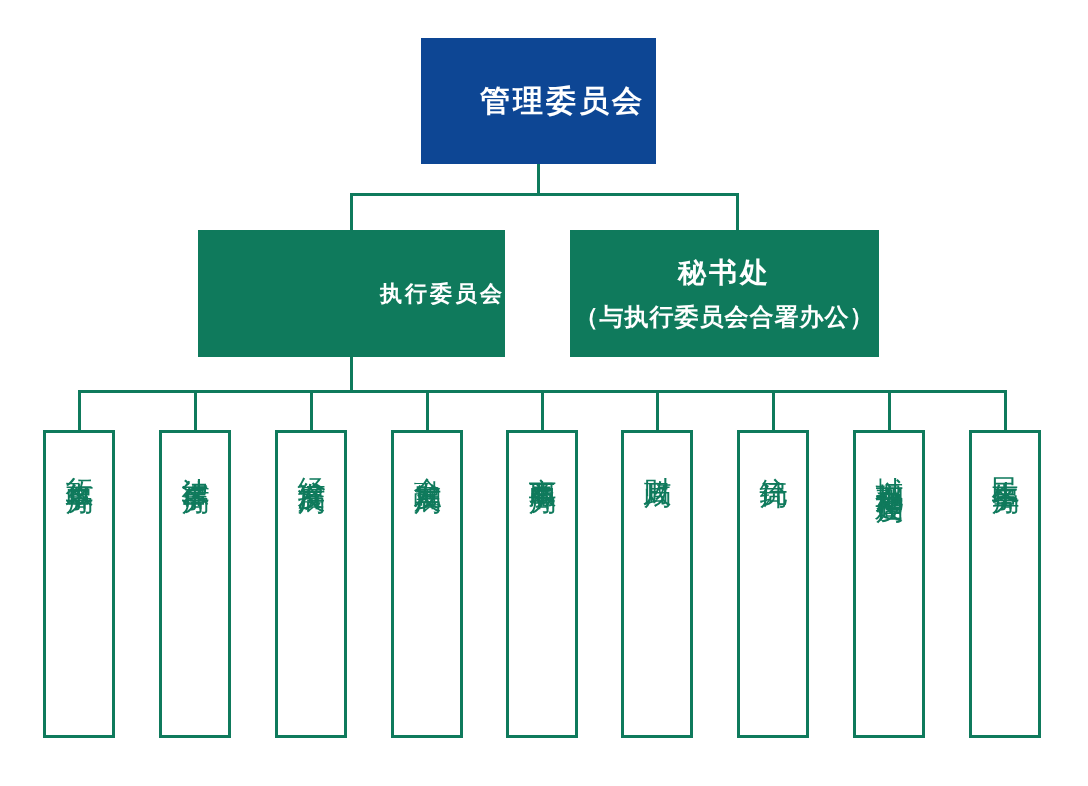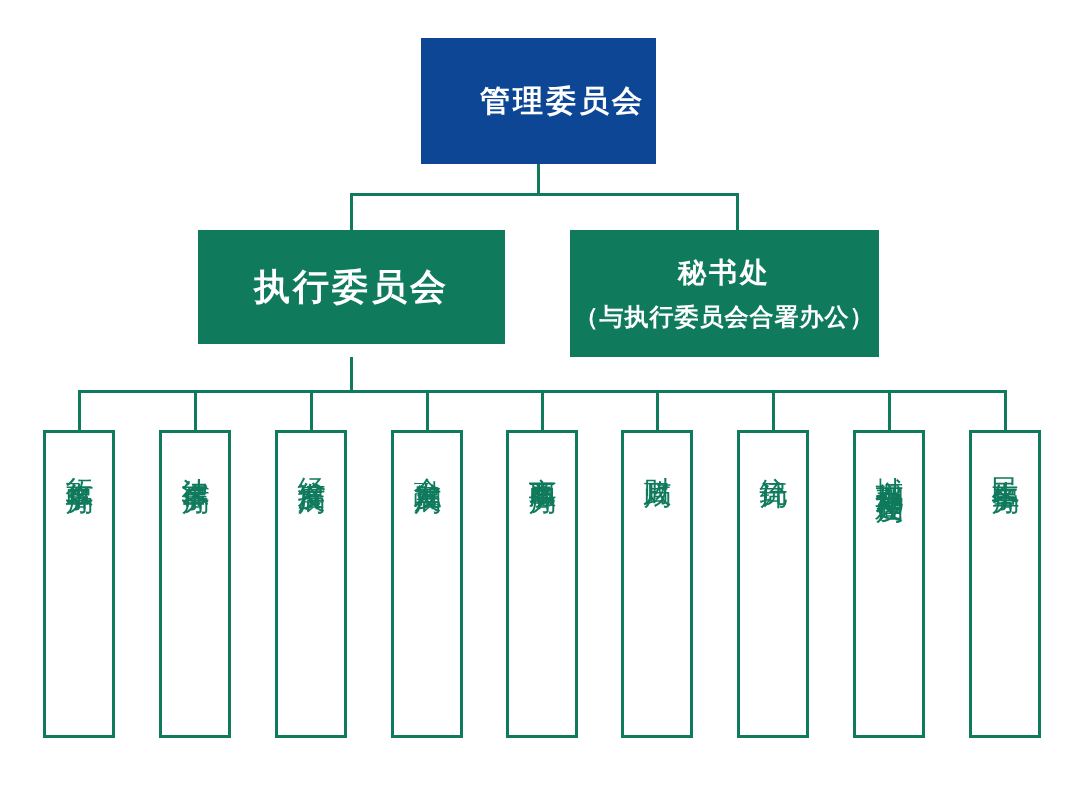--- a/index.html
+++ b/index.html
@@ -36,24 +36,25 @@
     font-weight: 600;
     letter-spacing: 3px;
     padding-left: 48px;
   }
   .node-l2 {
     background: #0f7a5c;
     color: #ffffff;
   }
   .node-exec {
     left: 198px; top: 230px;
-    width: 307px; height: 114px;
-    font-size: 36px;
+    width: 307px; height: 127px;
+    font-size: 22px;
     font-weight: 600;
     letter-spacing: 3px;
+    justify-content: flex-end;
   }
   .node-secr {
     left: 570px; top: 230px;
     width: 309px; height: 127px;
     flex-direction: column;
   }
   .secr-title {
     font-size: 28px;
     font-weight: 600;
     letter-spacing: 3px;

